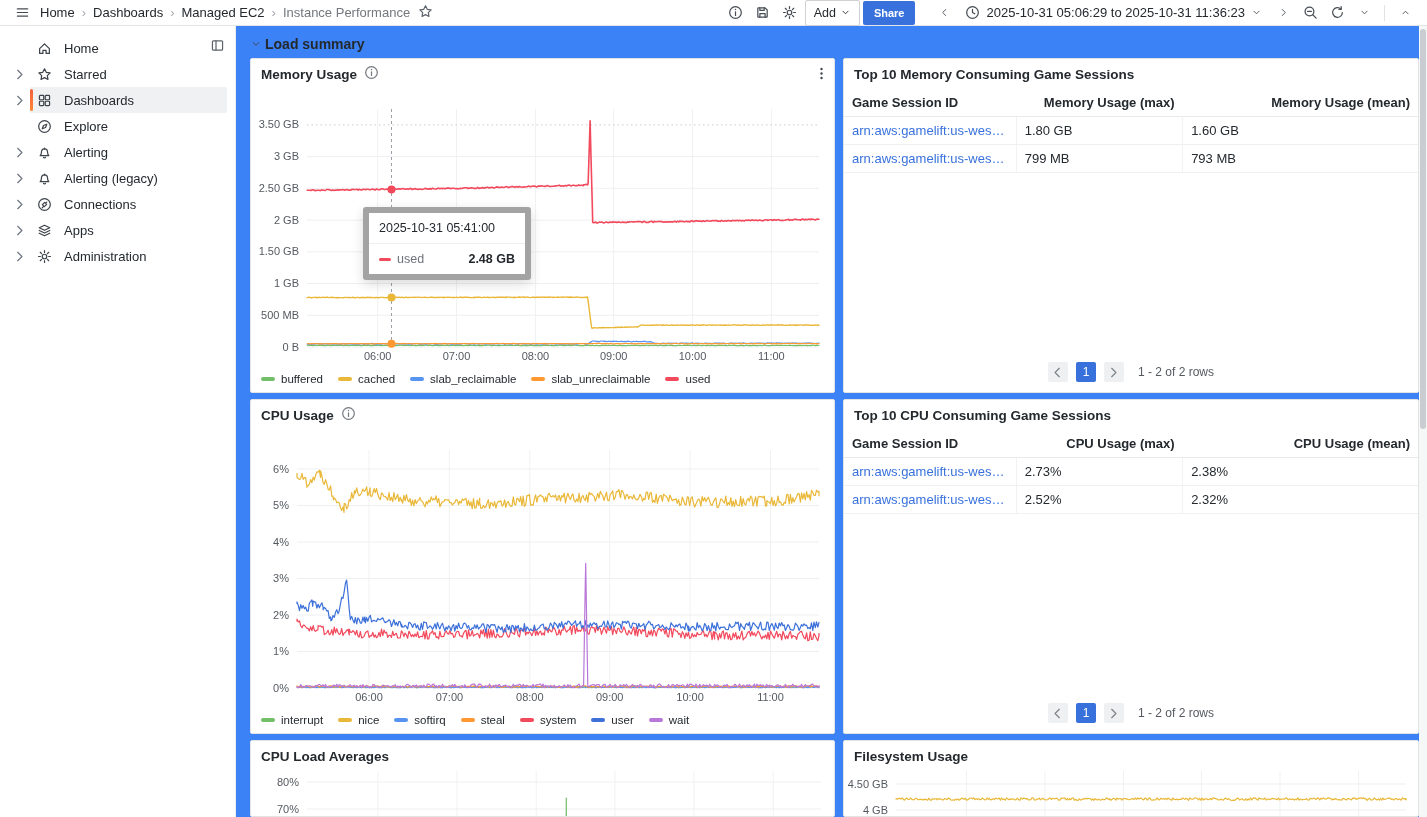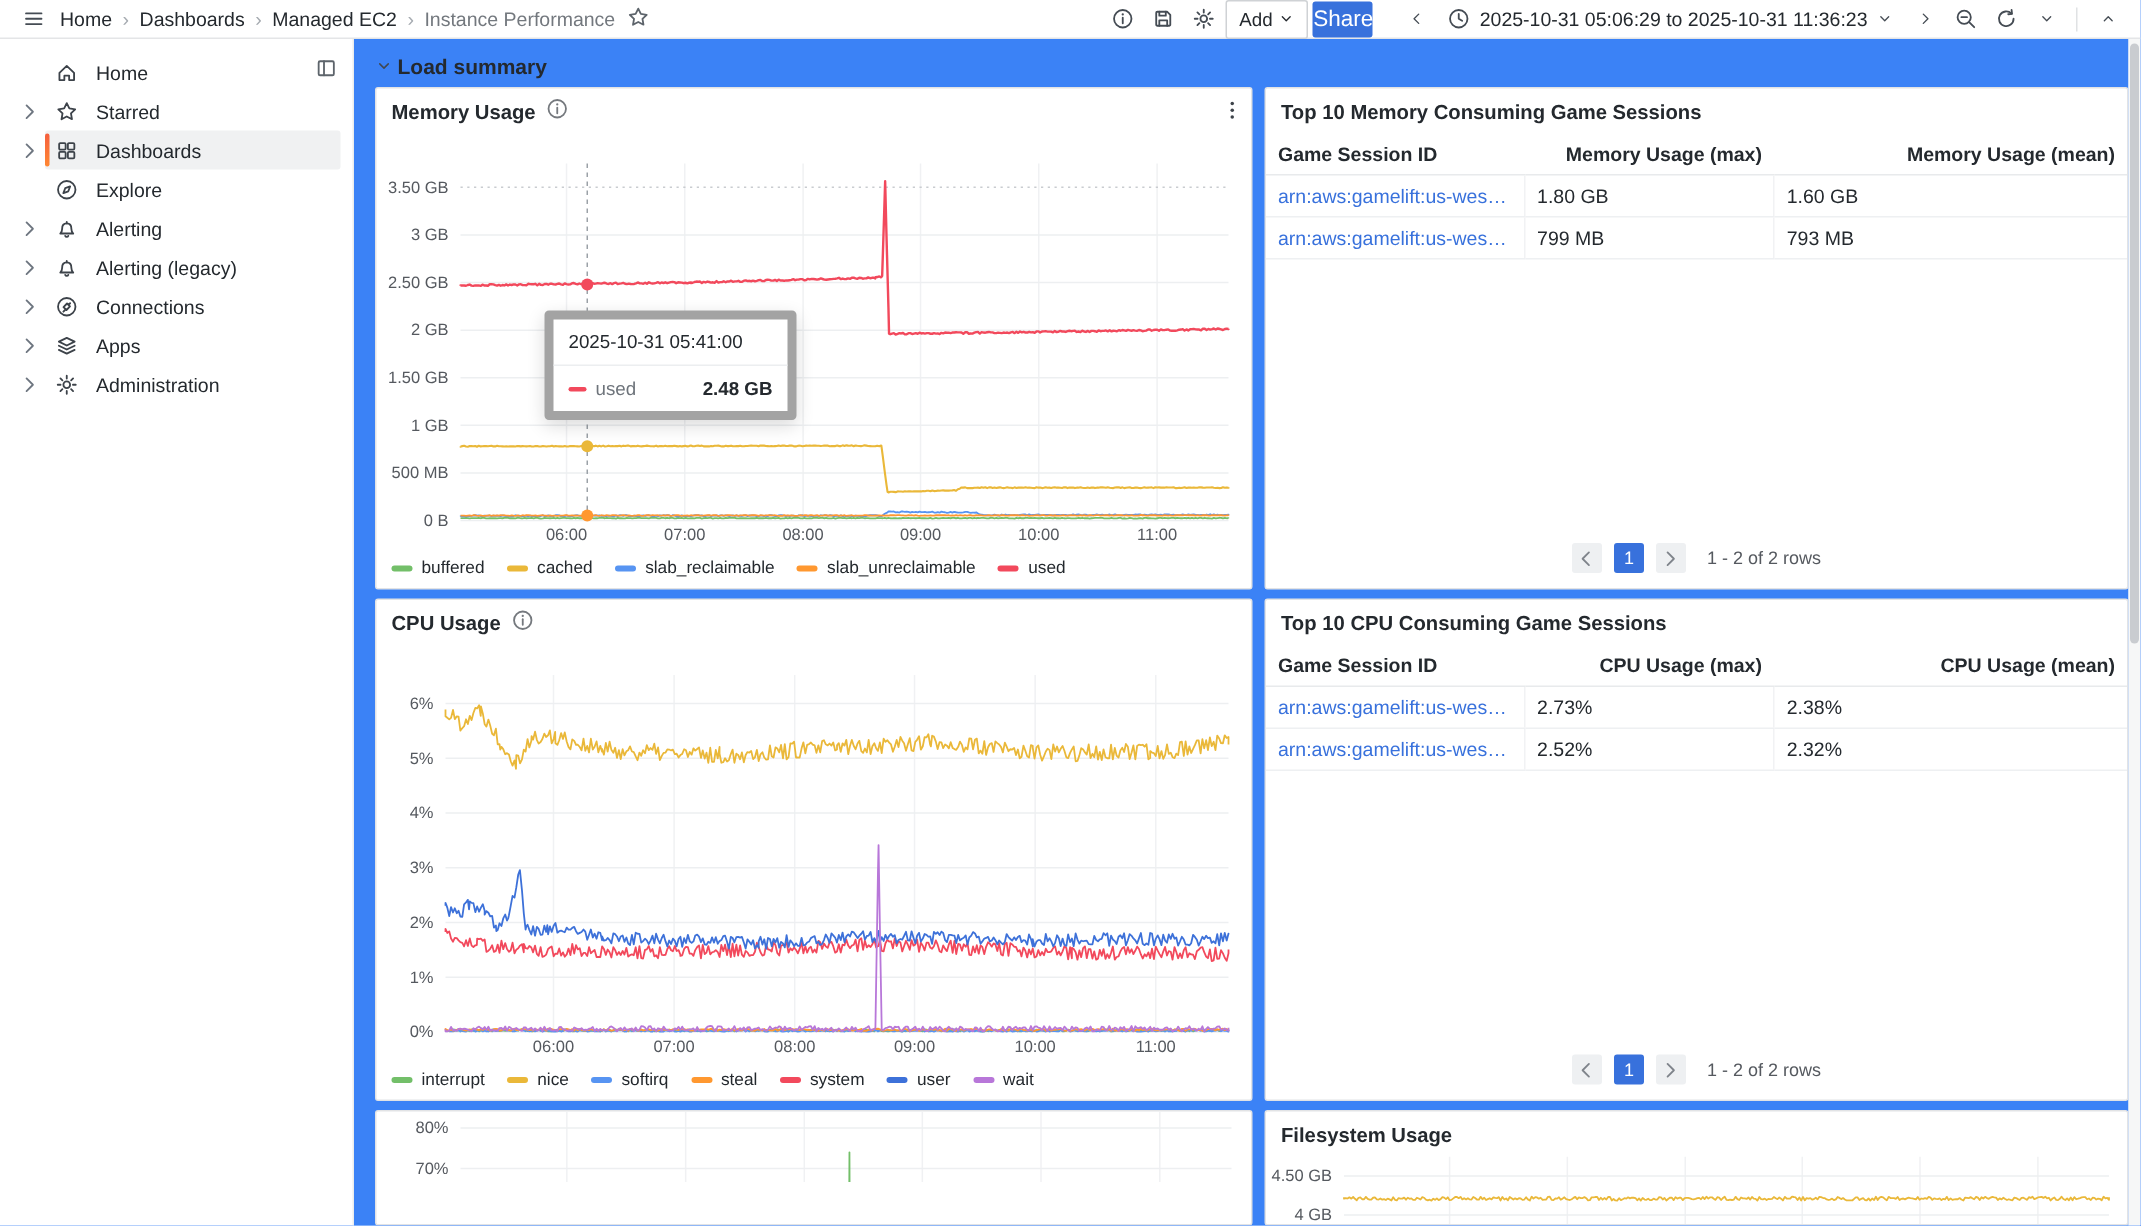--- a/index.html
+++ b/index.html
@@ -12,21 +12,21 @@
 .topnav{height:26px;display:flex;align-items:center;padding:0 10px;border-bottom:1px solid #e4e5e7;background:#fff}
 .icon-btn{width:24px;height:24px;display:inline-flex;align-items:center;justify-content:center;color:#454c54;border-radius:2px;cursor:pointer;flex:0 0 auto}
 .crumbs{display:flex;align-items:center;margin-left:6px}
 .crumb{font-weight:500;color:#24292e;white-space:nowrap;cursor:pointer}
 .crumb.current{color:#73787e;font-weight:400;cursor:default}
 .crumb+ .crumb::before{content:"›";color:#a6abb1;margin:0 7px;font-weight:400}
 .fav-star{margin-left:8px;color:#5d646b}
 .fav-star svg{width:14px;height:14px}
 .tn-right{margin-left:auto;display:flex;align-items:center;gap:3px}
 .add-btn{display:inline-flex;align-items:center;gap:4px;height:24px;padding:12px 8px;background:#fff;border:1px solid #cfd2d5;border-radius:2px;font-size:12.5px;font-weight:500;color:#24292e;cursor:pointer;font-family:inherit}
-.share-btn{height:24px;padding:0 0;background:#3871dc;border:none;border-radius:2px;color:#fff;font-size:15px;font-weight:400;cursor:pointer;font-family:inherit}
+.share-btn{height:24px;padding:0 11px;background:#3871dc;border:none;border-radius:2px;color:#fff;font-size:11px;font-weight:700;cursor:pointer;font-family:inherit}
 .time-btn{display:inline-flex;align-items:center;gap:6px;height:24px;padding:0 6px;background:none;border:none;font-size:13px;font-weight:500;color:#24292e;cursor:pointer;font-family:inherit;white-space:nowrap}
 .time-btn i{color:#454c54}
 .tn-divider{width:1px;height:16px;background:#e0e2e4;margin:0 5px}
 .gap-l{margin-left:14px}
 
 .shell{display:flex;height:791px}
 .sidebar{width:236px;background:#fff;border-right:1px solid #ebedee;padding-top:9px;position:relative;flex:0 0 auto}
 .side-row{height:26px;display:flex;align-items:center;padding-left:8px;cursor:pointer}
 .side-chevron{width:22px;display:flex;justify-content:center;color:#6e7680}
 .side-chevron svg{width:10px;height:10px}
@@ -624,20 +624,23 @@
                 <svg viewBox="0 0 16 16" fill="none" stroke="currentColor" stroke-width="1.3" stroke-linecap="round" stroke-linejoin="round">
                   <path d="M6.1 3.5L10.6 8l-4.5 4.5"></path>
                 </svg>
               </i>
             </span>
           <span class="pg-sum">1 - 2 of 2 rows</span>
         </div>
       </div>
 
       <div class="panel">
+        <div class="p-head">
+          <span class="p-title">CPU Load Averages</span>
+        </div>
         <div class="chart-host"><svg width="583" height="47" viewBox="0 0 583 47">
               <line x1="126.9" y1="0" x2="126.9" y2="47" stroke="#f0f1f3"></line>
               <line x1="206.1" y1="0" x2="206.1" y2="47" stroke="#f0f1f3"></line>
               <line x1="285.2" y1="0" x2="285.2" y2="47" stroke="#f0f1f3"></line>
               <line x1="363.9" y1="0" x2="363.9" y2="47" stroke="#f0f1f3"></line>
               <line x1="443.0" y1="0" x2="443.0" y2="47" stroke="#f0f1f3"></line>
               <line x1="522.2" y1="0" x2="522.2" y2="47" stroke="#f0f1f3"></line>
               <line x1="56" y1="11.0" x2="570" y2="11.0" stroke="#edeff1"></line>
               <text class="ax" x="48" y="14.5" text-anchor="end">80%</text>
               <line x1="56" y1="38.0" x2="570" y2="38.0" stroke="#edeff1"></line>

